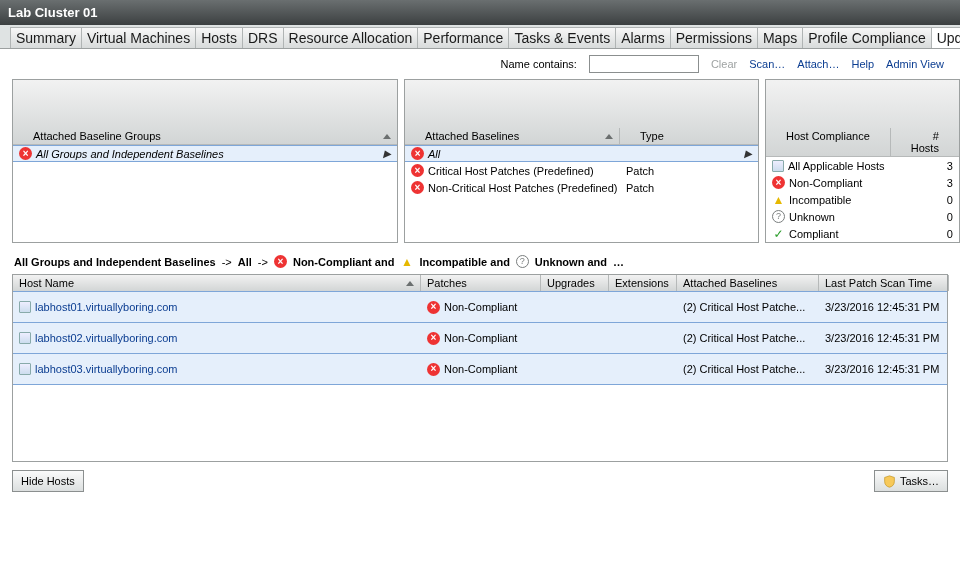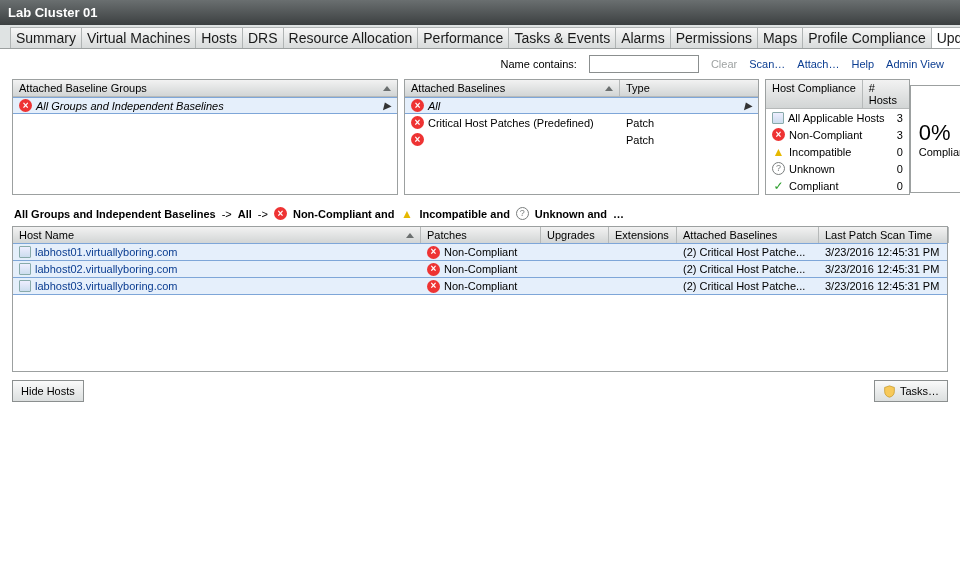--- a/index.html
+++ b/index.html
@@ -13,21 +13,21 @@
  .toolbar { display:flex; justify-content:flex-end; align-items:center; gap:12px; padding:6px 16px; }
  .toolbar .lbl { color:#000; }
  .toolbar input[type=text] { width:110px; height:18px; border:1px solid #8b8f8f; padding:0 3px; font-size:11px; }
  .link { color:#0b3d91; cursor:pointer; }
  .disabled { color:#9fa3a3; cursor:default; }
  .main { padding:0 12px; display:flex; gap:6px; }
  .panel { border:1px solid #9ca0a0; background:#fff; flex:1; display:flex; flex-direction:column; }
  .panel.small { flex:0 0 355px; }
  .panel.right { flex:0 0 195px; }
  .ph { display:flex; background:linear-gradient(#f2f2f2,#d2d5d5); border-bottom:1px solid #b6b9b9; font-size:11px; }
- .ph-cell { padding:2px 6px; border-right:1px solid #b6b9b9; position:relative; }
+ .ph-cell { padding:2px 20px; border-right:1px solid #b6b9b9; position:relative;margin-top:48px; }
  .ph-cell:last-child { border-right:none; }
  .sortmark::after { content:""; position:absolute; right:6px; top:6px; width:0; height:0; border-left:4px solid transparent; border-right:4px solid transparent; border-bottom:5px solid #6b6f6f; }
  .row { display:flex; align-items:center; padding:1px 6px; height:17px; }
  .row.selected { background:#e5effb; border-top:1px solid #7ea6d8; border-bottom:1px solid #7ea6d8; }
  .row.italic { font-style:italic; }
  .cell { display:flex; align-items:center; gap:4px; }
  .ico { width:13px; height:13px; display:inline-flex; align-items:center; justify-content:center; font-size:10px; line-height:1; }
  .ico.red { border-radius:50%; background:#e33; color:#fff; font-weight:bold; }
  .ico.redx::before { content:"×"; }
  .ico.warn { color:#e6b800; font-size:12px; }
@@ -41,21 +41,21 @@
  .comp-row { display:flex; justify-content:space-between; align-items:center; padding:1px 6px; height:17px; }
  .comp-row .lft { display:flex; align-items:center; gap:4px; }
  .chartbox { border:1px solid #9ca0a0; margin-top:6px; padding:8px; display:flex; align-items:center; gap:12px; height:108px; }
  .chartbox .big { font-size:22px; font-weight:normal; }
  .chartbox .red-circle { width:86px; height:86px; border-radius:50%; background:radial-gradient(circle at 35% 30%, #ff7a5a, #ef3b2f 60%); border:1px solid #9ca0a0; }
  .breadcrumb { display:flex; align-items:center; gap:6px; padding:12px 14px 6px 14px; font-size:11px; flex-wrap:wrap; }
  .breadcrumb .bold { font-weight:bold; }
  .grid { margin:0 12px; border:1px solid #9ca0a0; }
  .grid .gh { display:flex; background:linear-gradient(#f2f2f2,#d2d5d5); border-bottom:1px solid #b6b9b9; }
  .grid .gh .gc { padding:2px 6px; border-right:1px solid #b6b9b9; position:relative; }
- .grid .gr { display:flex; border-bottom:1px solid #7ea6d8; border-top:1px solid #7ea6d8; background:#e5effb; height:18px; align-items:center; margin-top:-1px; }
+ .grid .gr { display:flex; border-bottom:1px solid #7ea6d8; border-top:1px solid #7ea6d8; background:#e5effb; height:32px; align-items:center; margin-top:-1px; }
  .grid .gr .gc { padding:0 6px; display:flex; align-items:center; gap:4px; white-space:nowrap; overflow:hidden; }
  .gridpad { height:76px; background:#fff; }
  .footer { display:flex; justify-content:space-between; align-items:center; padding:8px 12px; }
  .btn { background:linear-gradient(#fafafa,#dcdfdf); border:1px solid #8b8f8f; padding:2px 8px; font-size:11px; cursor:pointer; display:inline-flex; align-items:center; gap:4px; height:22px; }
  .btn.rem { border:2px solid #e8e830; padding:1px 7px; }
  .shield { width:13px; height:13px; display:inline-block; }
  .shield svg { width:13px; height:13px; }
  a.hostlink { color:#0b3d91; text-decoration:none; }
  .whitespace { flex:1; }
 </style>
@@ -125,34 +125,35 @@
             <span class="ico red redx"></span>
             <span>Critical Host Patches (Predefined)</span>
           </div>
           <div class="cell" style="flex:1">
             <span>Patch</span>
           </div>
         </div>
         <div class="row">
           <div class="cell" style="flex:0 0 215px">
             <span class="ico red redx"></span>
+            <span>Non-Critical Host Patches (Predefined)</span>
           </div>
           <div class="cell" style="flex:1">
             <span>Patch</span>
           </div>
         </div>
       </div>
     <div style="flex:1"></div>
   </div>
 
   <div style="flex:0 0 195px;display:flex;flex-direction:row;">
     <div class="panel right" style="flex:none">
       <div class="ph">
         <div class="ph-cell" style="flex:1">Host Compliance</div>
-        <div class="ph-cell" style="flex:0 0 46px;text-align:left"># Hosts</div>
+        <div class="ph-cell" style="flex:0 0 46px;text-align:right"># Hosts</div>
       </div>
       <div id="comp-body">
           <div class="comp-row selected">
             <div class="lft">
               <span class="ico host"></span>
               <span>All Applicable Hosts</span>
             </div>
             <span>3</span>
           </div>
           <div class="comp-row">

